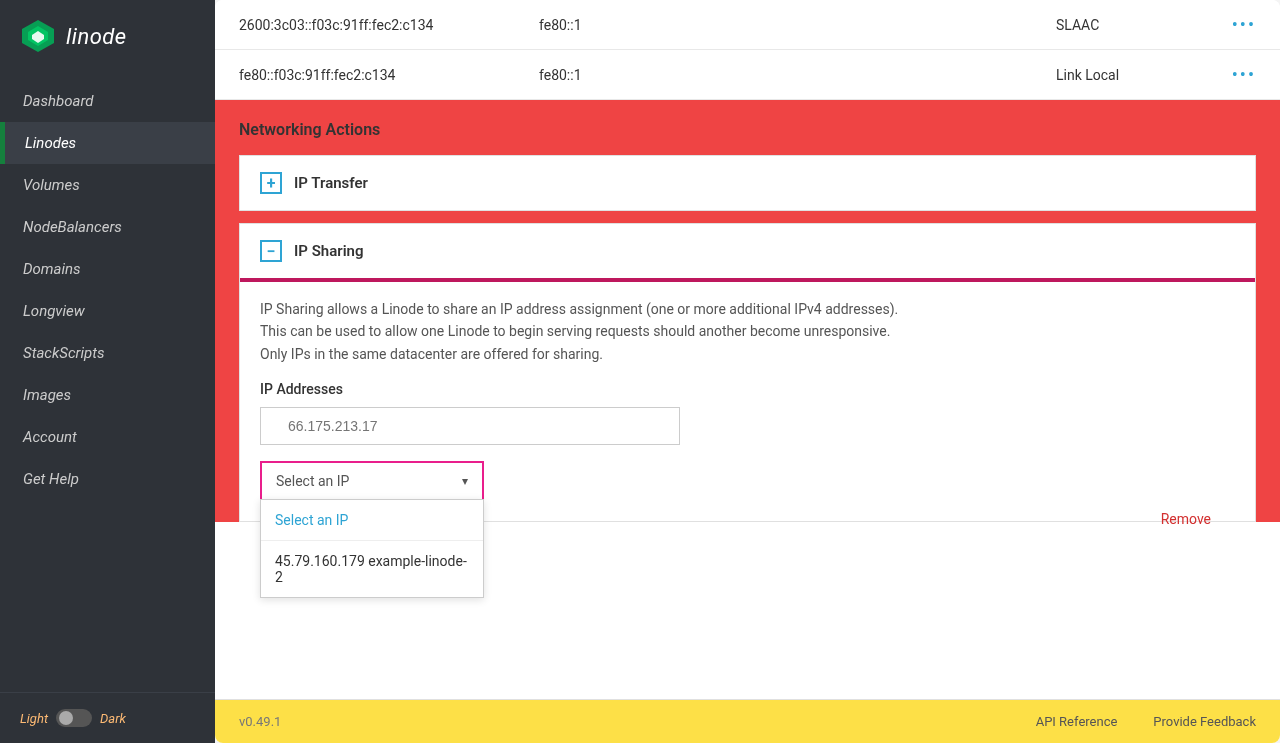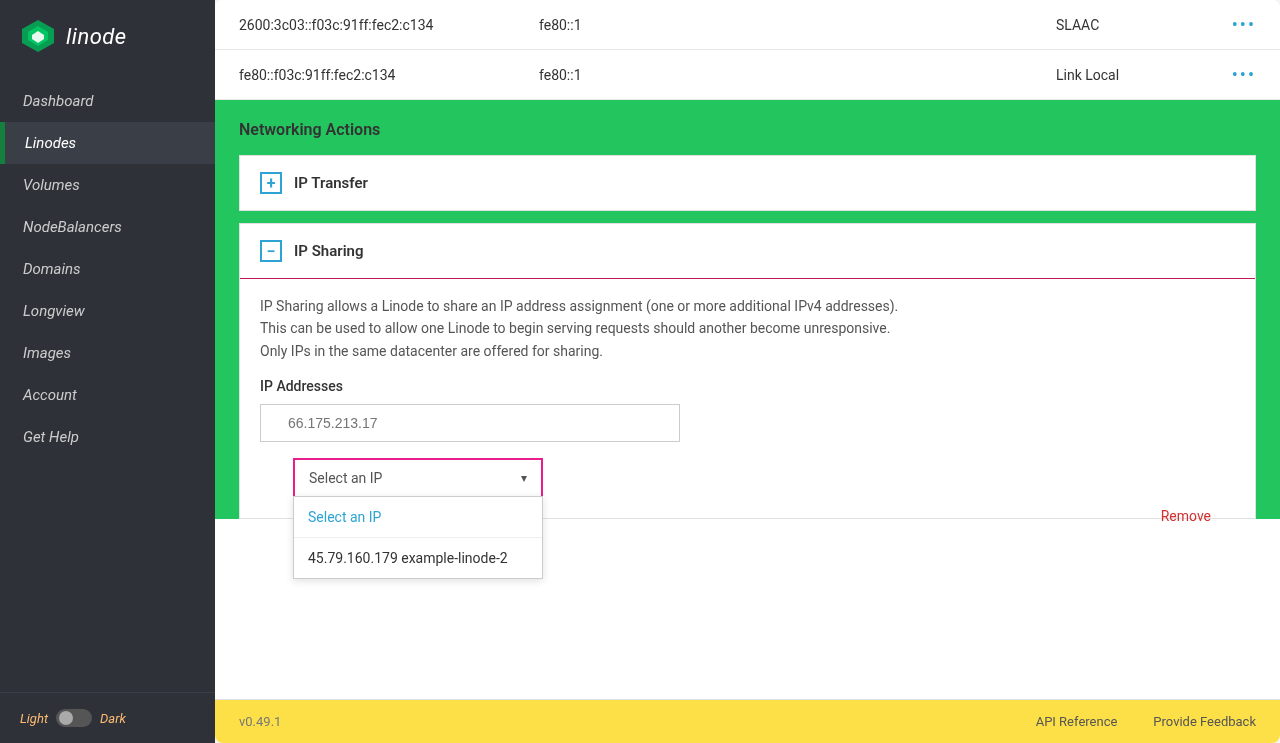--- a/index.html
+++ b/index.html
@@ -103,21 +103,21 @@
     }
     .ip-col-address { width: 300px; font-size: 14px; color: #333; }
     .ip-col-gateway { flex: 1; font-size: 14px; color: #333; }
     .ip-col-type { width: 160px; font-size: 14px; color: #333; }
     .ip-col-actions { width: 40px; text-align: right; }
     .three-dots { color: #2ea4d4; font-size: 18px; cursor: pointer; letter-spacing: 2px; }
 
     
     .networking-actions {
       padding: 20px 24px 0 24px;
-      background: #22c55e;
+      background: #ef4444;
     }
     .networking-actions-title {
       font-size: 16px;
       font-weight: 600;
       color: #333;
       margin-bottom: 16px;
     }
 
     
     .accordion-panel {
@@ -144,21 +144,21 @@
       font-weight: bold;
       flex-shrink: 0;
     }
     .accordion-title {
       font-size: 15px;
       font-weight: 600;
       color: #333;
     }
     .accordion-body {
       padding: 16px 20px 20px 20px;
-      border-top: 1px solid #be185d;
+      border-top: 4px solid #be185d;
     }
 
     
     .ip-sharing-desc {
       font-size: 14px;
       color: #555;
       line-height: 1.6;
       margin-bottom: 16px;
       max-width: 660px;
     }
@@ -176,22 +176,21 @@
       border: 1px solid #ccc;
       font-size: 14px;
       color: #aaa;
       background: #fff;
       margin-bottom: 16px;
       outline: none;
     }
     .dropdown-container {
       border: 2px solid #e91e8c;
       position: relative;
-      width: 250px;
-      margin-left: 33px;
+      width: 224px;
     }
     .dropdown-select {
       width: 100%;
       padding: 10px 14px;
       background: #fff;
       border: none;
       font-size: 14px;
       color: #555;
       cursor: pointer;
       display: flex;
@@ -268,20 +267,21 @@
     </svg>
     <span class="logo-text">linode</span>
   </div>
   <nav class="sidebar-nav">
     <div class="nav-item">Dashboard</div>
     <div class="nav-item active">Linodes</div>
     <div class="nav-item">Volumes</div>
     <div class="nav-item">NodeBalancers</div>
     <div class="nav-item">Domains</div>
     <div class="nav-item">Longview</div>
+    <div class="nav-item">StackScripts</div>
     <div class="nav-item">Images</div>
     <div class="nav-item">Account</div>
     <div class="nav-item">Get Help</div>
   </nav>
   <div class="sidebar-footer">
     <div class="theme-toggle">
       <span>Light</span>
       <div class="toggle-track">
         <div class="toggle-thumb"></div>
       </div>

